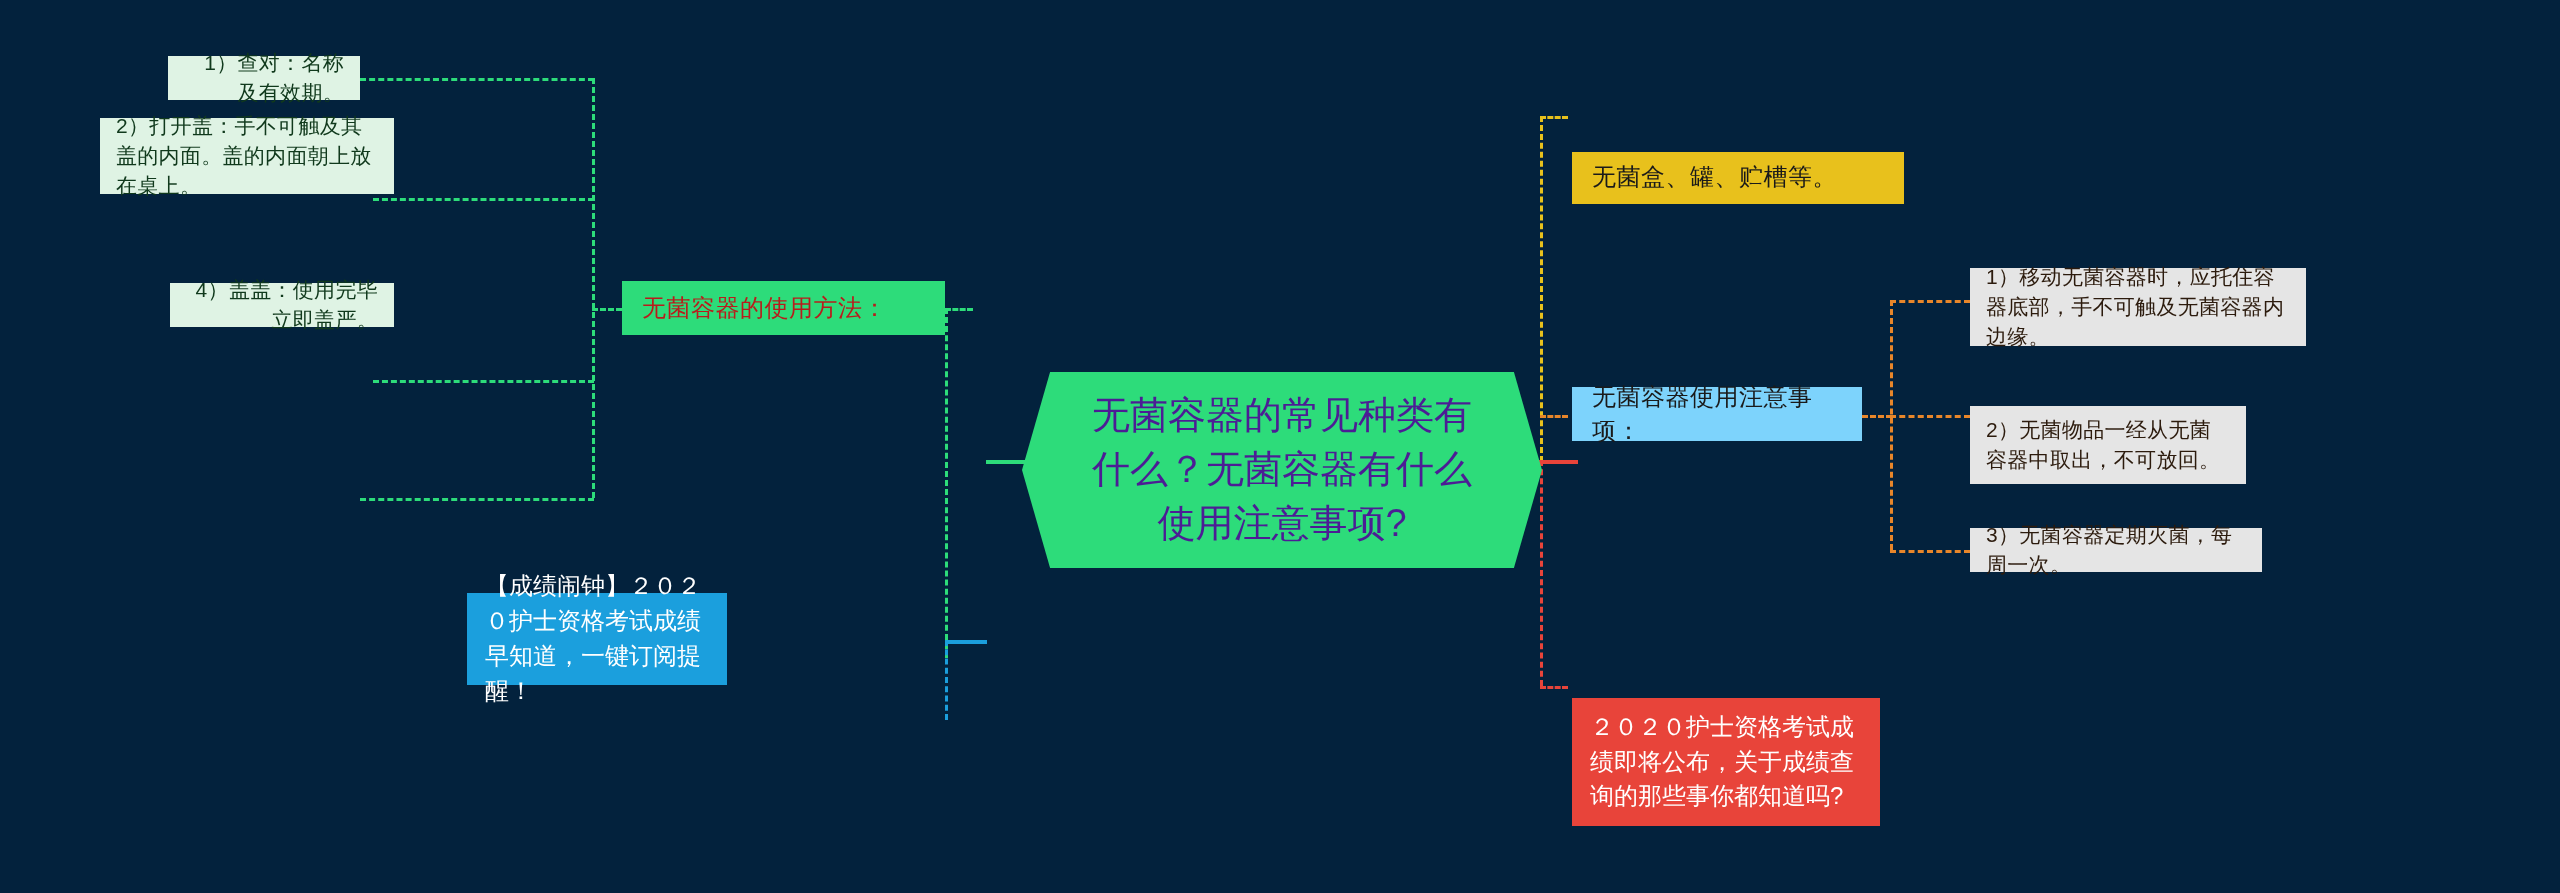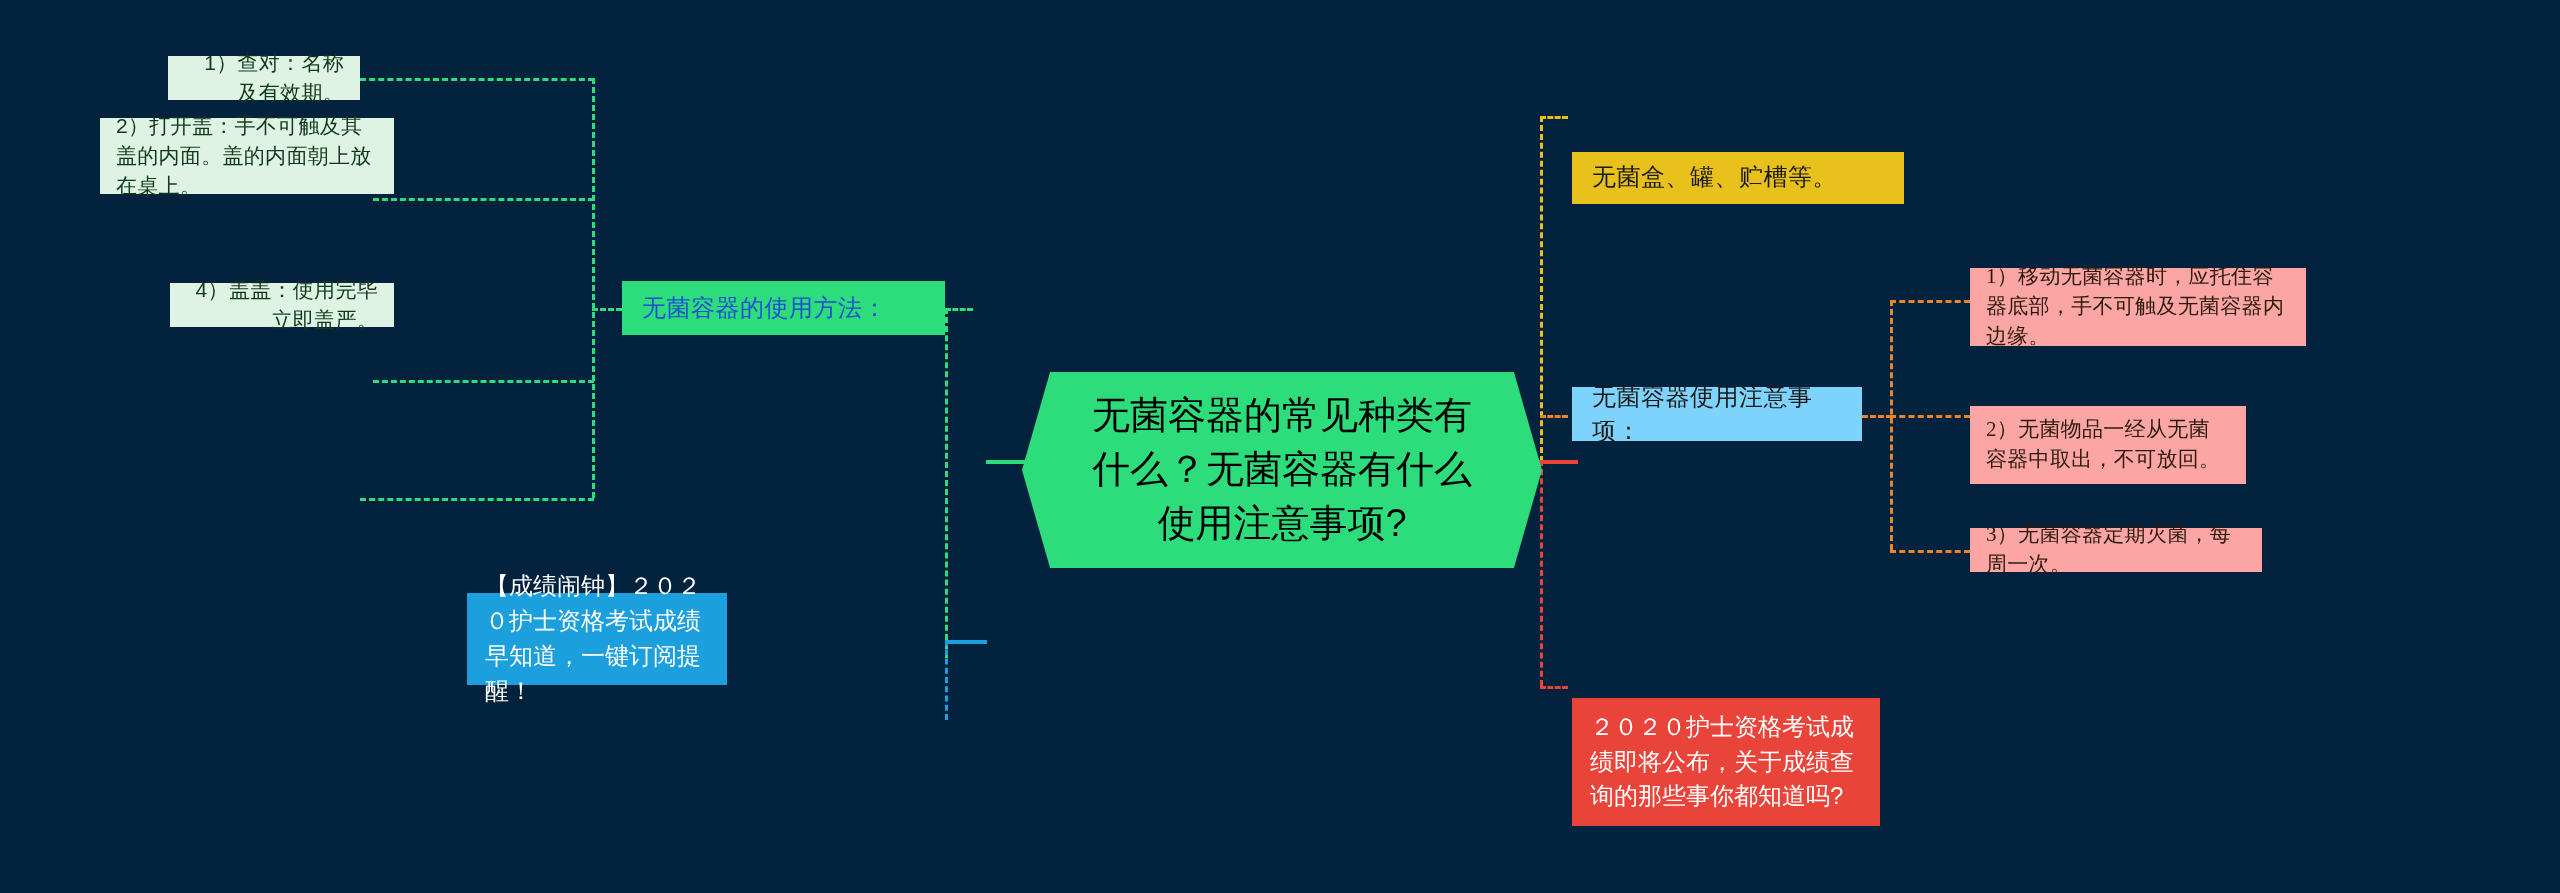--- a/index.html
+++ b/index.html
@@ -24,48 +24,48 @@
     white-space: pre-wrap;
   }
 
   
   .root {
     left: 1022px;
     top: 372px;
     width: 520px;
     height: 196px;
     background: #2ddc7a;
-    color: #000000;
+    color: #4c1d95;
     font-size: 38px;
     text-align: center;
     justify-content: flex-start;
     padding: 6px 52px;
     -webkit-clip-path: polygon(0% 50%, 5.4% 0%, 94.6% 0%, 100% 50%, 94.6% 100%, 5.4% 100%);
     clip-path: polygon(0% 50%, 5.4% 0%, 94.6% 0%, 100% 50%, 94.6% 100%, 5.4% 100%);
   }
   .root .txt { display:block; width:100%; }
 
   
   .branch {
     font-size: 24px;
     padding: 10px 20px;
     letter-spacing: .5px;
   }
-  .branch-green { background:#2ddc7a; color:#1d4ed8; }
+  .branch-green { background:#2ddc7a; color:#b91c1c; }
   .branch-yellow { background:#e8c11c; color:#1a1a1a;align-items:flex-end; }
   .branch-orange { background:#7dd3fc; color:#1a1a1a; }
 
   
   .leaf {
     font-size: 21px;
     padding: 9px 16px;
     letter-spacing: .3px;
   }
   .leaf-green { background:#dff3e4; color:#10391c; }
-  .leaf-peach { background:#fca5a5; color:#2c1b0d;font-family:Liberation Serif, serif; }
+  .leaf-peach { background:#e5e5e5; color:#2c1b0d; }
 
   
   .promo-blue { background:#1b9fdd; color:#ffffff; font-size:24px; padding:12px 18px; line-height:1.45; }
   .promo-red  { background:#e8443a; color:#ffffff; font-size:24px; padding:12px 18px; line-height:1.45; }
 
   .c-right { justify-content:flex-end; text-align:right; }
   .c-left  { justify-content:flex-start; text-align:left; }
 
   
   .conn { position:absolute; }

